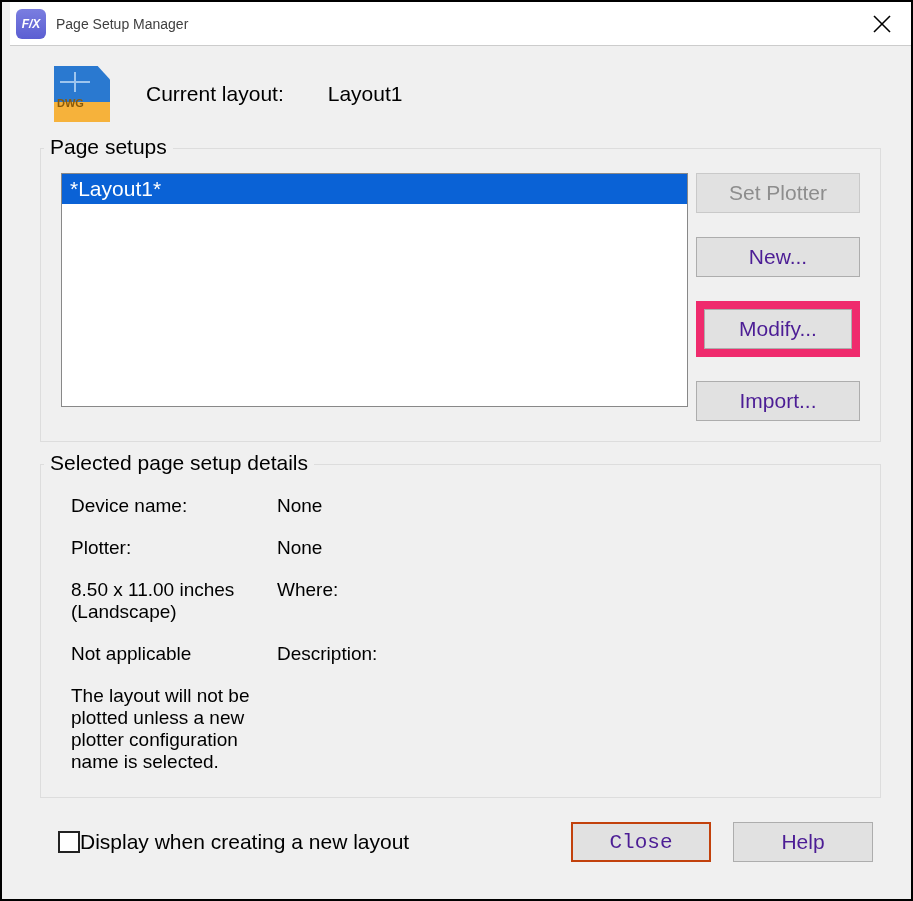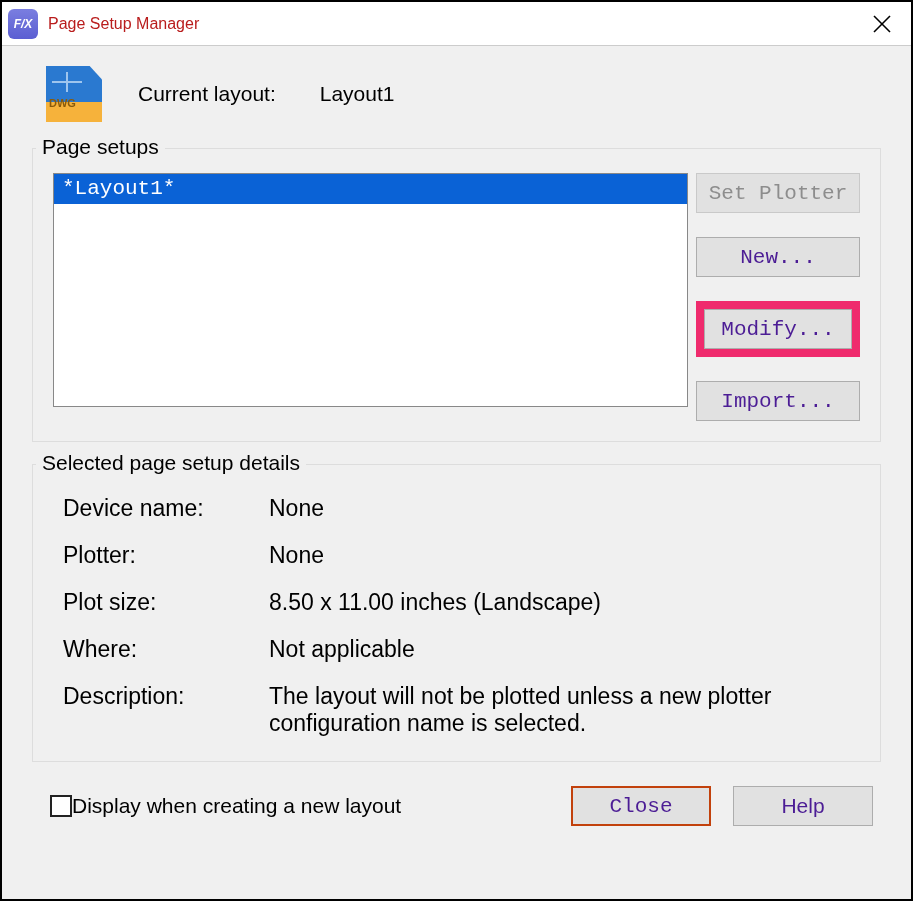--- a/index.html
+++ b/index.html
@@ -10,20 +10,21 @@
     font-family: "Segoe UI", Tahoma, sans-serif;
     font-size: 19px;
     color: #000;
   }
   .window {
     width: 913px; height: 901px;
     border: 2px solid #000;
     background: #f0f0f0;
     display: flex;
     flex-direction: column;
+    padding-left: 8px;
   }
   
   .titlebar {
     height: 44px;
     background: #fff;
     display: flex;
     align-items: center;
     padding: 0 6px 0 6px;
     border-bottom: 1px solid #ccc;
   }
@@ -31,22 +32,22 @@
     width: 30px; height: 30px;
     border-radius: 6px;
     background: linear-gradient(180deg,#7a7ee0 0%, #5b5ed2 100%);
     display: flex; align-items: center; justify-content: center;
     margin-right: 10px;
     color: #fff; font-weight: bold; font-style: italic;
     font-size: 12px;
   }
   .titlebar .title {
     flex: 1;
-    font-size: 16px;
-    color: #b91c1c;
+    font-size: 14px;
+    color: #404040;
   }
   .close-btn {
     width: 46px; height: 38px;
     display: flex; align-items: center; justify-content: center;
     font-size: 26px;
   }
   
   .body {
     flex: 1;
     padding: 20px 30px 18px 30px;
@@ -105,21 +106,20 @@
   }
   
   .ps-row1 {
     font-size: 21px;
     margin: 2px 0 14px 6px;
   }
   .ps-row1 .val { margin-left: 10px; }
   .ps-list-row {
     display: flex;
     gap: 8px;
-    font-family: Liberation Mono, monospace;
   }
   .listbox {
     flex: 1;
     background: #fff;
     border: 1px solid #888;
     height: 234px;
     padding: 0;
     overflow: hidden;
   }
   .list-item {
@@ -163,21 +163,21 @@
   .highlight-wrap button.winbtn {
     width: 100%;
     height: 40px;
   }
   
   .details-grid {
     display: grid;
     grid-template-columns: 186px 1fr;
     row-gap: 20px;
     column-gap: 10px;
-    font-size: 23px;
+    font-size: 19px;
     padding: 6px 4px 4px 10px;
     gap: 20px;
   }
   .details-grid .label { }
   .details-grid .value { }
 
   
   .footer {
     display: flex;
     align-items: center;
@@ -246,21 +246,20 @@
 
     <div class="groupbox">
       <div class="legend">Selected page setup details</div>
       <div class="details-grid">
         <div class="label">Device name:</div>
         <div class="value">None</div>
 
         <div class="label">Plotter:</div>
         <div class="value">None</div>
 
-        <div class="label">Plot size:</div>
         <div class="value">8.50 x 11.00 inches (Landscape)</div>
 
         <div class="label">Where:</div>
         <div class="value">Not applicable</div>
 
         <div class="label">Description:</div>
         <div class="value">The layout will not be plotted unless a new plotter configuration name is selected.</div>
       </div>
     </div>
 

